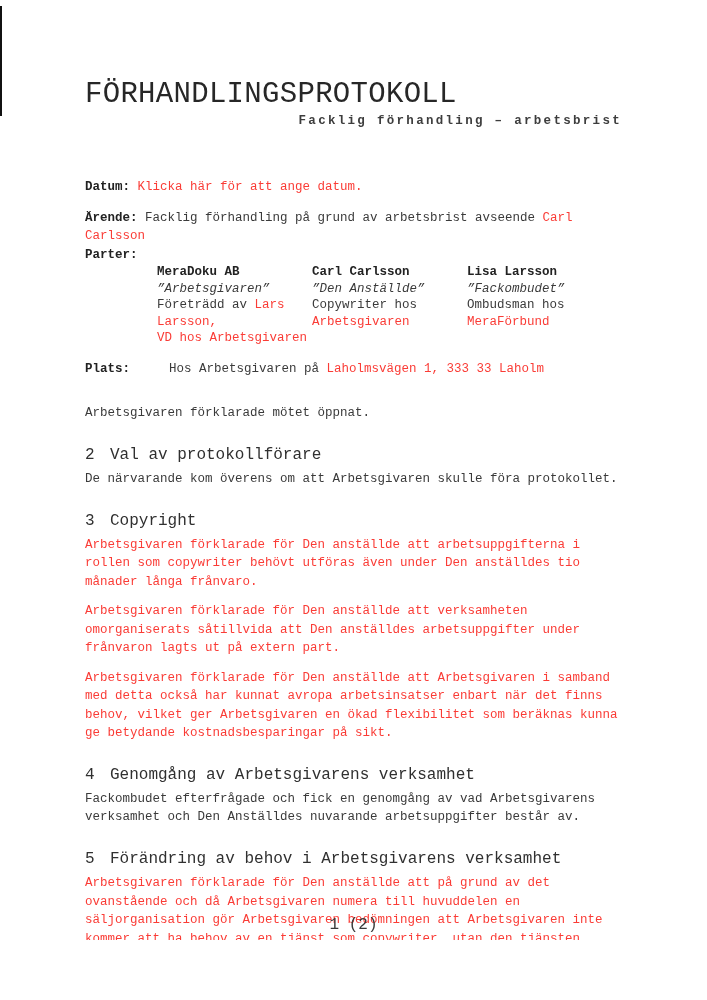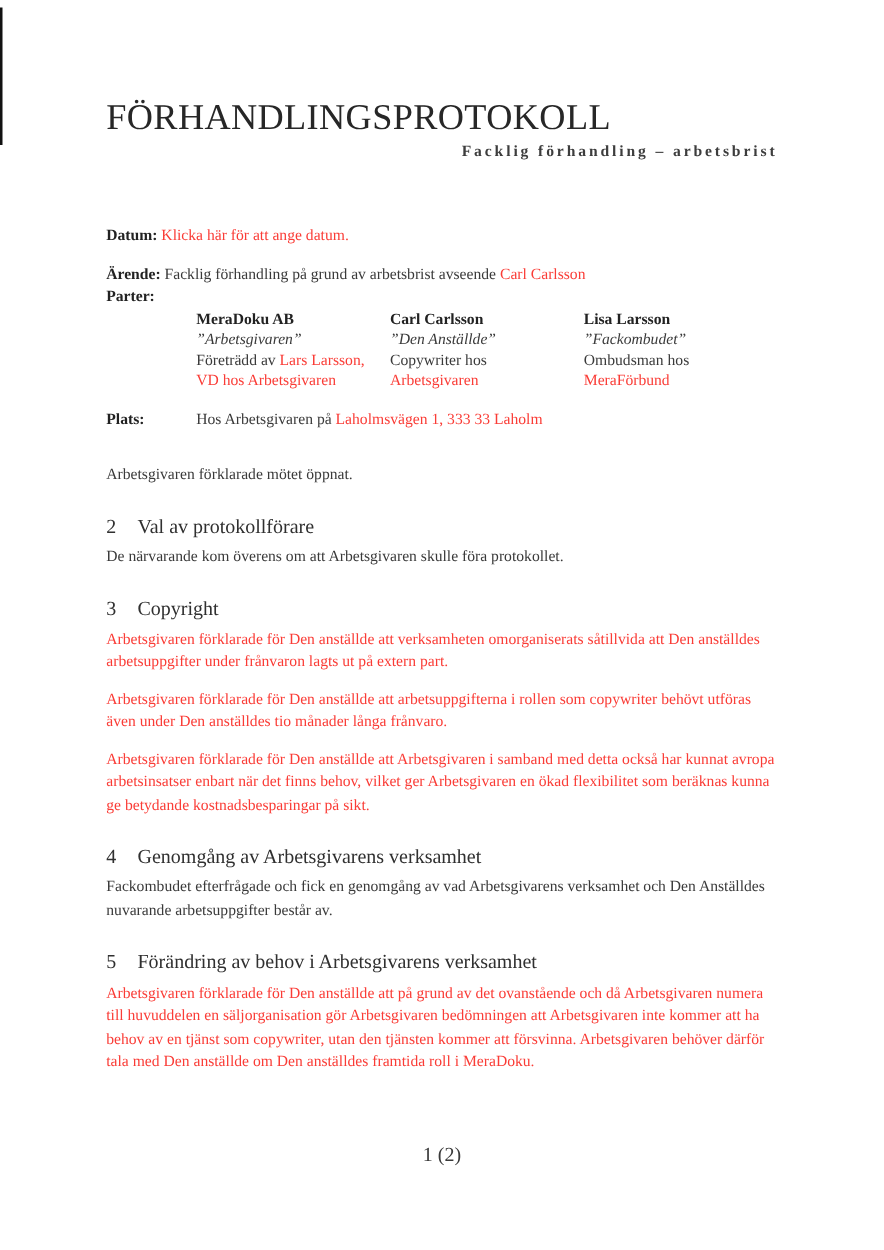--- a/index.html
+++ b/index.html
@@ -1,21 +1,21 @@
 <!DOCTYPE html>
 <html lang="sv" style="--red: #fa3c36;"><head>
 <meta charset="utf-8">
 <style>
   html, body { margin: 0; padding: 0; background: #ffffff; }
   .page {
     position: relative;
     width: 707px;
     height: 940px;
     background: #ffffff;
-    font-family: Liberation Serif, serif;
+    font-family: Liberation Mono, monospace;
     color: #3a3a3a;
     overflow: hidden;
   }
   .scan-line {
     position: absolute;
     left: 0; top: 6px;
     width: 2px; height: 110px;
     background: #111;
   }
   .content { padding: 78px 85px 0 85px; }
@@ -46,21 +46,21 @@
   .parties {
     display: flex;
     margin-left: 72px;
     font-size: 12.5px;
     line-height: 16.5px;
   }
   .party { width: 157px; }
   .party .p-name { font-weight: 700; color: #222222; }
   .party .p-alias { font-style: italic; }
 
-  .plats-row { display: flex; margin-top: 13px; font-size: 12.5px; line-height: 18.5px; }
+  .plats-row { display: flex; margin-top: 13px; font-size: 12.5px; line-height: 18.5px; gap: 12px; }
   .plats-row .lbl { width: 72px; flex: 0 0 72px; }
 
   .section { margin-top: 23px; }
   .section.first { margin-top: 26px; }
   .sec-head {
     margin: 0 0 5px 0;
     font-size: 16px;
     font-weight: 400;
     color: #303030;
     line-height: 1.2;
@@ -144,22 +144,22 @@
       <h2 class="sec-head">
         <span class="sec-num">2</span><span>Val av protokollförare</span>
       </h2>
       <p class="para"><span>De närvarande kom överens om att Arbetsgivaren skulle föra protokollet.</span></p>
     </div>
 
     <div class="section">
       <h2 class="sec-head">
         <span class="sec-num">3</span><span>Copyright</span>
       </h2>
+      <p class="para"><span class="red">Arbetsgivaren förklarade för Den anställde att arbetsuppgifterna i rollen som copywriter behövt utföras även under Den anställdes tio månader långa frånvaro.</span></p>
       <p class="para"><span class="red">Arbetsgivaren förklarade för Den anställde att verksamheten omorganiserats såtillvida att Den anställdes arbetsuppgifter under frånvaron lagts ut på extern part.</span></p>
-      <p class="para"><span class="red">Arbetsgivaren förklarade för Den anställde att arbetsuppgifterna i rollen som copywriter behövt utföras även under Den anställdes tio månader långa frånvaro.</span></p>
       <p class="para"><span class="red">Arbetsgivaren förklarade för Den anställde att Arbetsgivaren i samband med detta också har kunnat avropa arbetsinsatser enbart när det finns behov, vilket ger Arbetsgivaren en ökad flexibilitet som beräknas kunna ge betydande kostnadsbesparingar på sikt.</span></p>
     </div>
 
     <div class="section">
       <h2 class="sec-head">
         <span class="sec-num">4</span><span>Genomgång av Arbetsgivarens verksamhet</span>
       </h2>
       <p class="para"><span>Fackombudet efterfrågade och fick en genomgång av vad Arbetsgivarens verksamhet och Den Anställdes nuvarande arbetsuppgifter består av.</span></p>
     </div>
 

